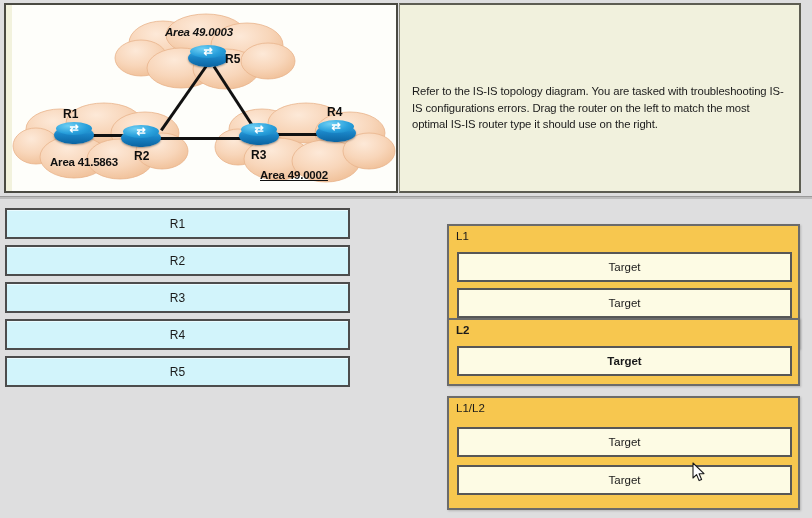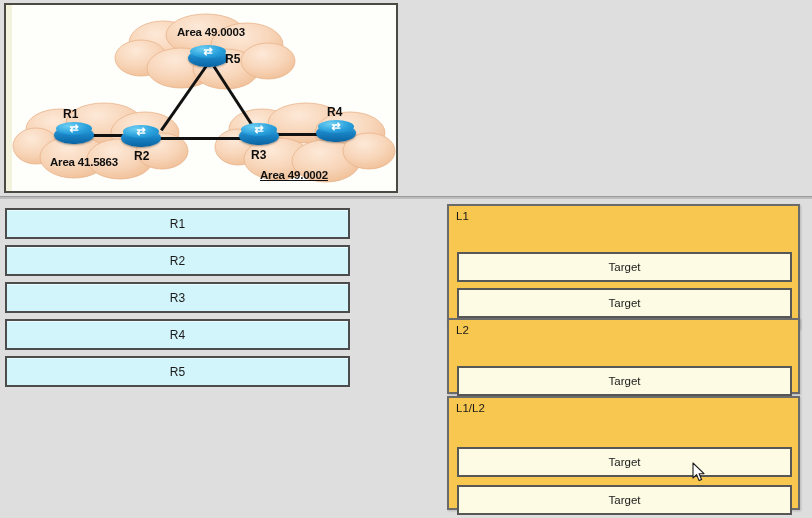--- a/index.html
+++ b/index.html
@@ -185,21 +185,20 @@
     width: 335px;
     height: 30px;
     box-sizing: border-box;
     border: 2px solid #575757;
     background: #fdfbe4;
     color: #1a1a1a;
     font-size: 11.5px;
     display: flex;
     align-items: center;
     justify-content: center;
-    margin-top: 20px;
   }
 
   
   #cursor {
     position: absolute;
     left: 692px;
     top: 462px;
     width: 14px;
     height: 21px;
     pointer-events: none;
@@ -306,48 +305,51 @@
         </div>
         <div class="node-label" style="left:245px; top:143px;">R3</div>
 
         <div class="router" style="left:310px; top:115px;">
           <div class="body"></div>
           <div class="top"></div>
           <div class="arrows">⇄</div>
         </div>
         <div class="node-label" style="left:321px; top:100px;">R4</div>
 
-        <div class="area-label" style="left:171px; top:21px;">Area 49.0003</div>
+        <div class="area-label" style="left:159px; top:21px;font-style:italic;">Area 49.0003</div>
         <div class="area-label" style="left:44px; top:151px;">Area 41.5863</div>
         <div class="area-label" style="left:254px; top:164px;text-decoration:underline;">Area 49.0002</div>
 
       </div>
     </div>
 
+    <div id="instruction-panel">
+      <div id="instruction-text">Refer to the IS-IS topology diagram. You are tasked with troubleshooting IS-IS configurations errors. Drag the router on the left to match the most optimal IS-IS router type it should use on the right.</div>
+    </div>
 
     <div id="top-divider"></div>
   </div>
 
   <div id="left-pane">
     <div class="drag-item" style="top:8px;">R1</div>
     <div class="drag-item" style="top:45px;">R2</div>
     <div class="drag-item" style="top:82px;">R3</div>
     <div class="drag-item" style="top:119px;">R4</div>
     <div class="drag-item" style="top:156px;">R5</div>
   </div>
 
   <div id="right-pane">
 
-    <div class="target-group" style="top:4px; height:125px;padding-left:33px;">
+    <div class="target-group" style="top:24px; height:125px;padding-left:33px;">
       <div class="group-label">L1</div>
       <div class="target-box" style="top:26px;">Target</div>
       <div class="target-box" style="top:62px;">Target</div>
     </div>
 
-    <div class="target-group" style="top:118px; height:76px;">
+    <div class="target-group" style="top:118px; height:68px;font-weight:bold;">
       <div class="group-label">L2</div>
       <div class="target-box" style="top:26px;">Target</div>
     </div>
 
     <div class="target-group" style="top:196px; height:114px;">
       <div class="group-label">L1/L2</div>
       <div class="target-box" style="top:29px;">Target</div>
       <div class="target-box" style="top:67px;">Target</div>
     </div>
 

